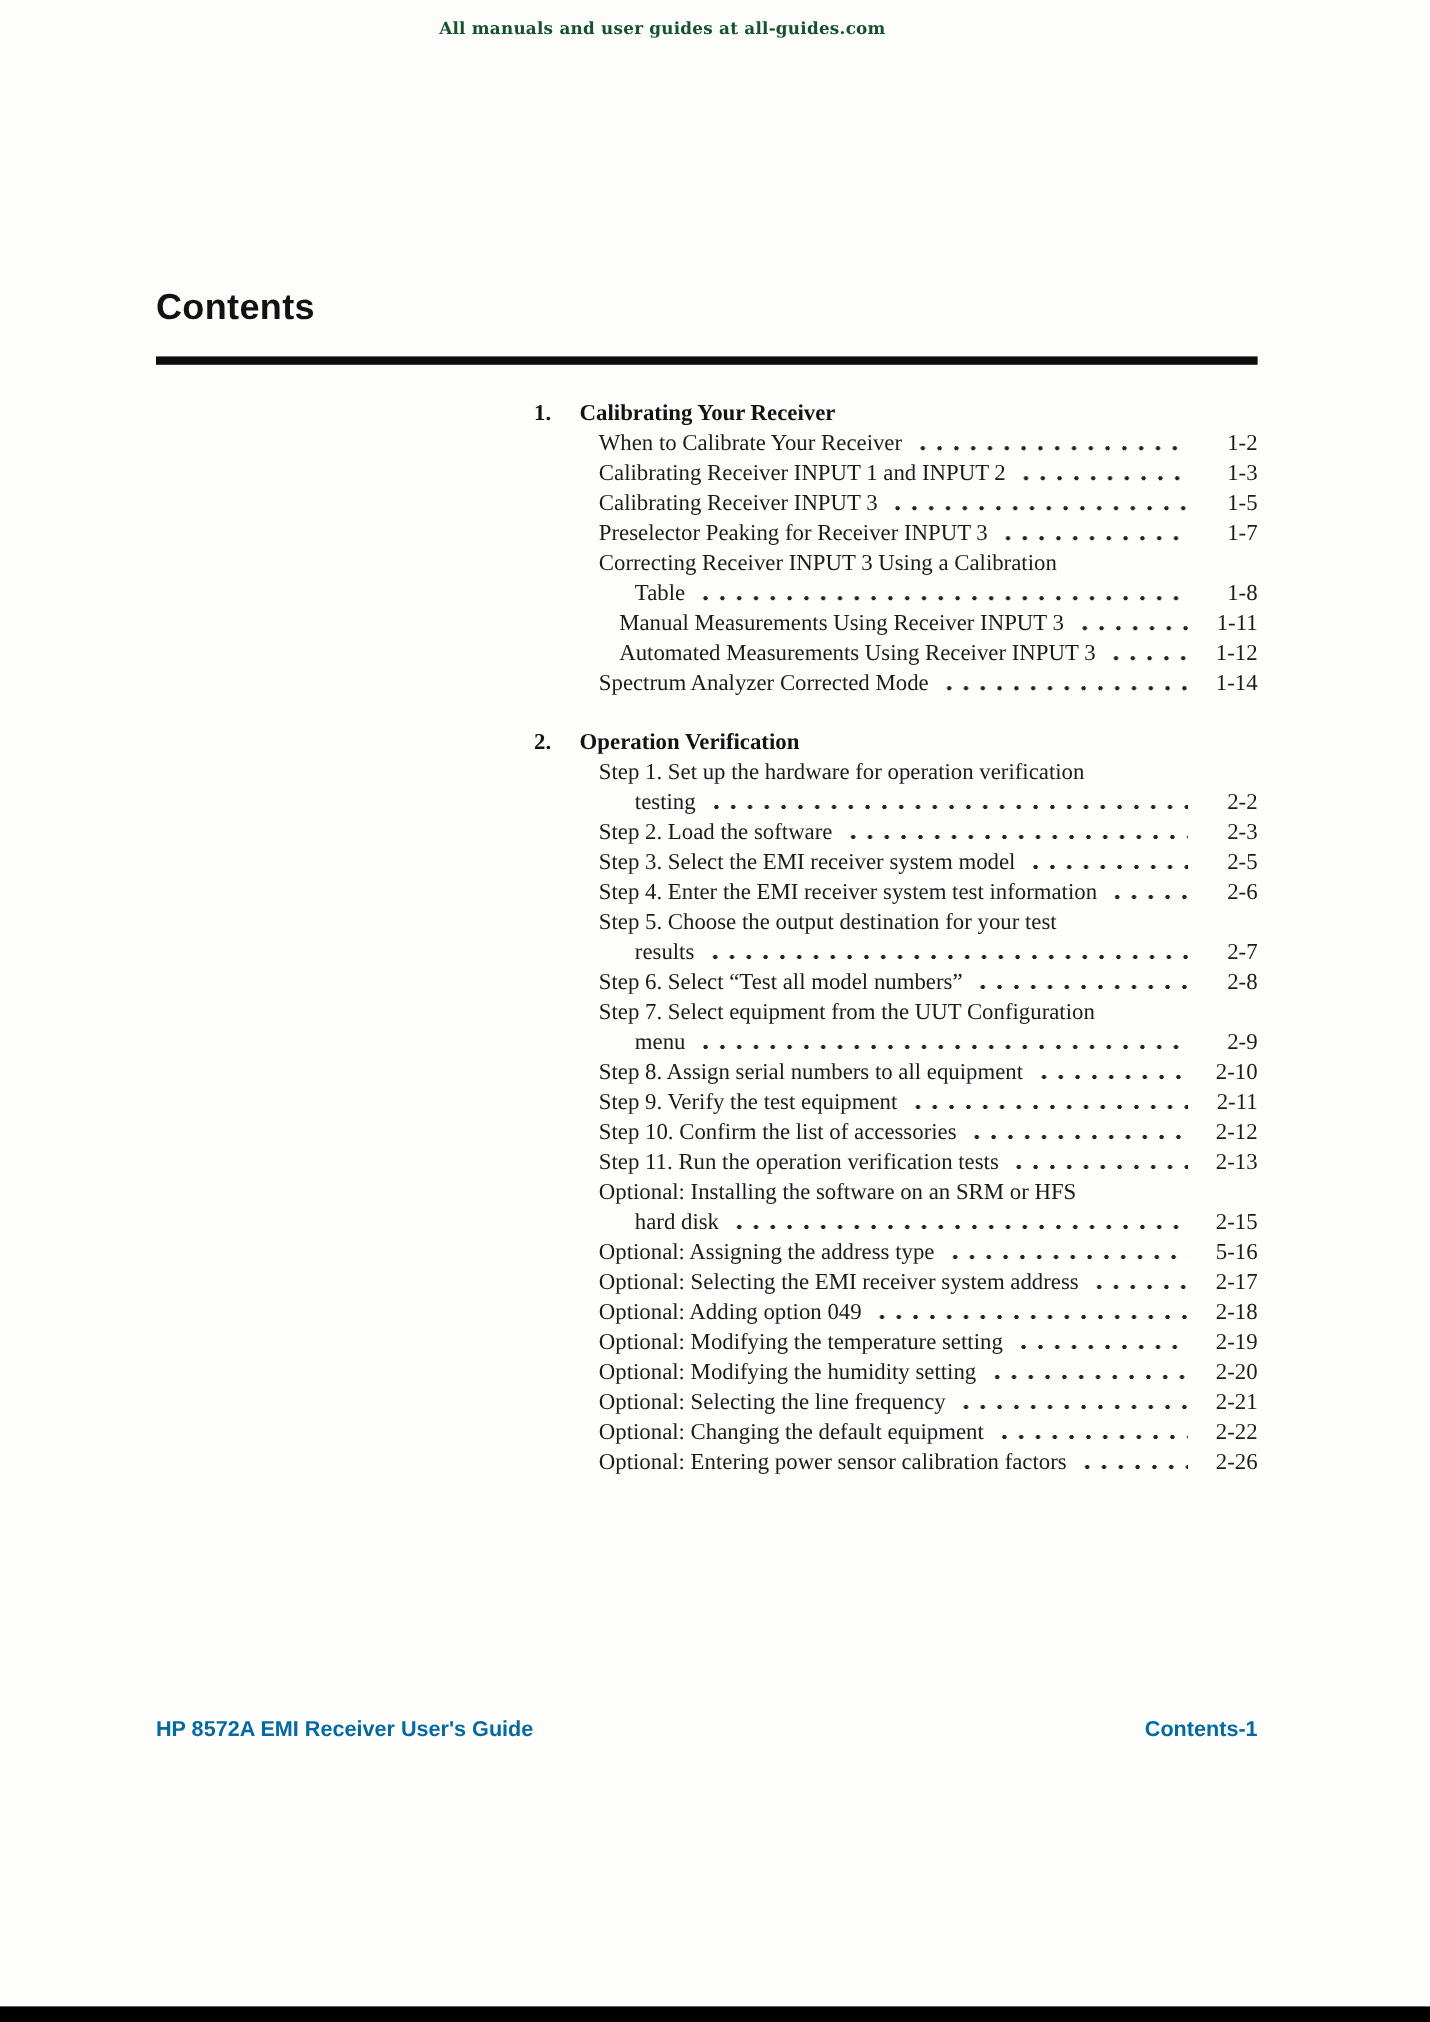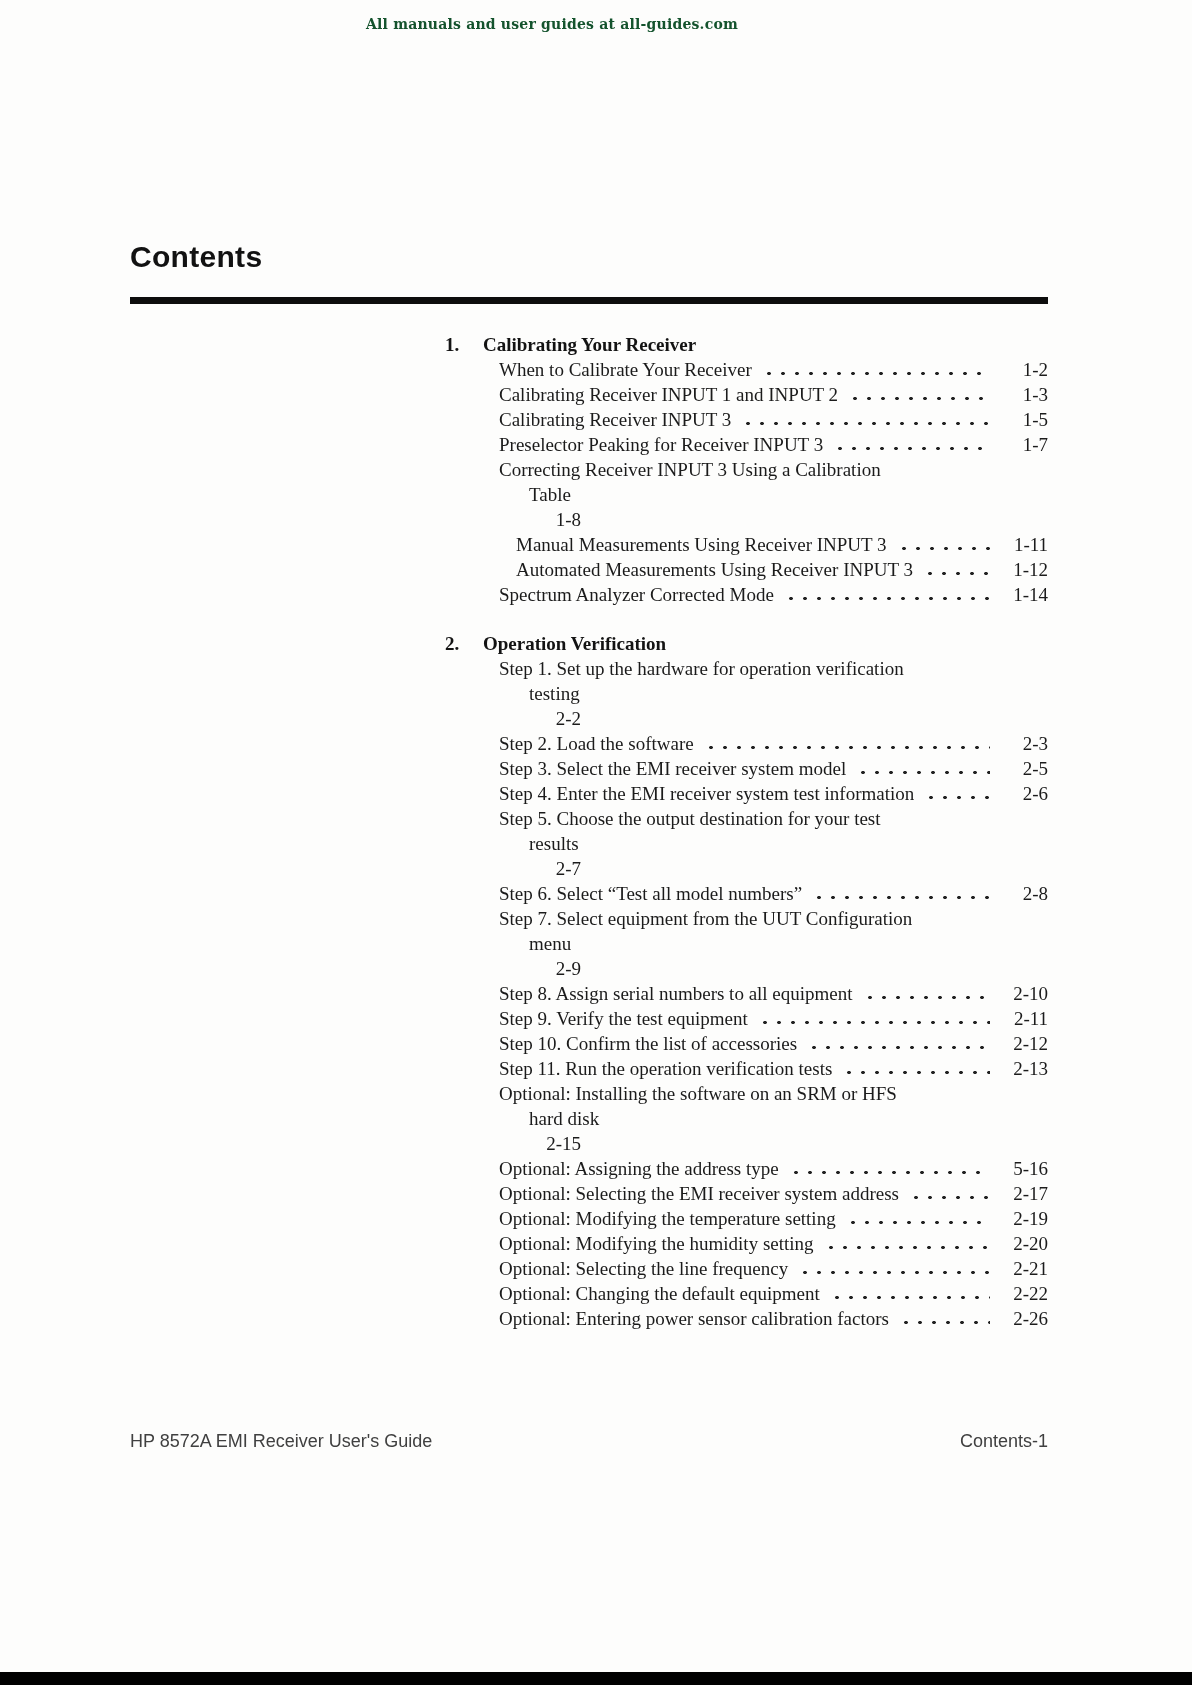--- a/index.html
+++ b/index.html
@@ -59,21 +59,21 @@
   .rows { padding-left: 38px; }
   .row {
     display: flex;
     align-items: stretch;
     line-height: 25px;
     font-size: 19px;
     margin-left: 16px;
   }
   .row .entry-text { white-space: nowrap; flex: none; }
   .row.indent-1 { padding-left: 17px; }
-  .row.indent-2 { padding-left: 30px; flex-direction: column; }
+  .row.indent-2 { padding-left: 30px; }
   .leader {
     flex: 1 1 auto;
     min-width: 0;
     margin: 0 6px 0 8px;
     background-image: radial-gradient(circle, #222222 1.6px, rgba(0,0,0,0) 1.95px);
     background-size: 14px 5px;
     background-repeat: repeat-x;
     background-position: 2px calc(100% - 6px);
   }
   .pagenum {
@@ -83,23 +83,23 @@
     white-space: nowrap;
   }
   .footer {
     position: absolute;
     left: 130px;
     top: 1431px;
     width: 918px;
     display: flex;
     justify-content: space-between;
     font-family: "Liberation Sans", sans-serif;
-    font-weight: normal;
+    font-weight: bold;
     font-size: 18px;
-    color: #404040;
+    color: #0369a1;
   }
   .bottom-bar {
     position: absolute;
     left: 0;
     bottom: 0;
     width: 100%;
     height: 13px;
     background: #000;
   }
 </style>
@@ -246,20 +246,25 @@
           <span class="entry-text">Optional: Assigning the address type</span>
           <span class="leader"></span>
           <span class="pagenum">5-16</span>
         </div>
         <div class="row indent-0">
           <span class="entry-text">Optional: Selecting the EMI receiver system address</span>
           <span class="leader"></span>
           <span class="pagenum">2-17</span>
         </div>
         <div class="row indent-0">
+          <span class="entry-text">Optional: Adding option 049</span>
+          <span class="leader"></span>
+          <span class="pagenum">2-18</span>
+        </div>
+        <div class="row indent-0">
           <span class="entry-text">Optional: Modifying the temperature setting</span>
           <span class="leader"></span>
           <span class="pagenum">2-19</span>
         </div>
         <div class="row indent-0">
           <span class="entry-text">Optional: Modifying the humidity setting</span>
           <span class="leader"></span>
           <span class="pagenum">2-20</span>
         </div>
         <div class="row indent-0">

